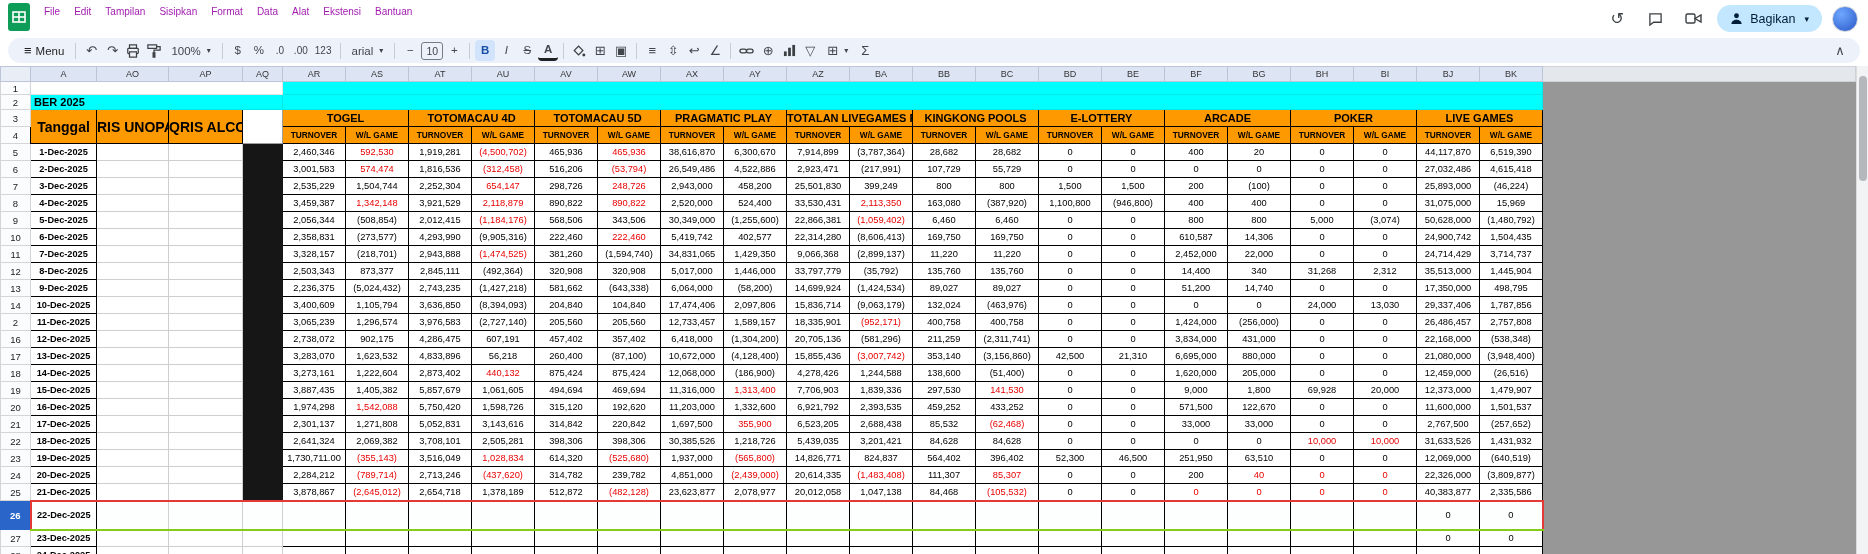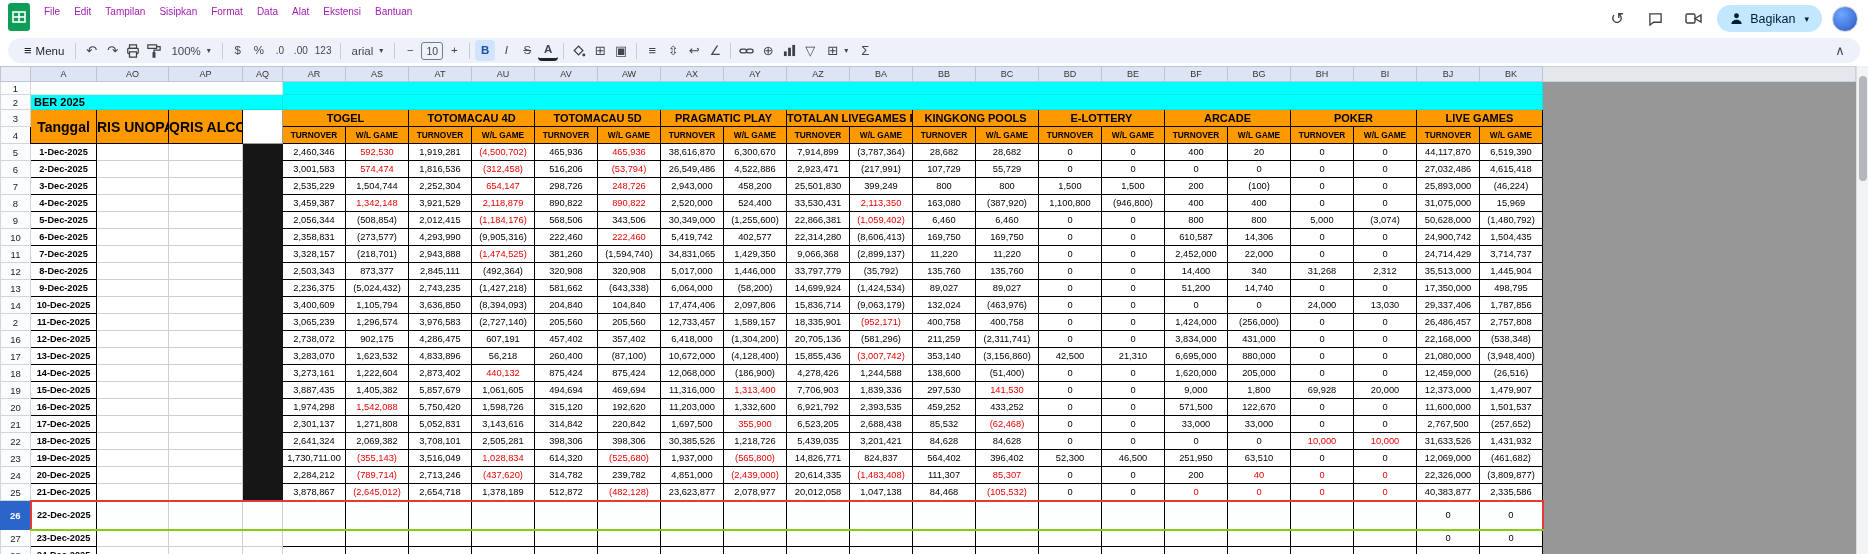--- a/index.html
+++ b/index.html
@@ -847,21 +847,21 @@
           <td class="c">824,837</td>
           <td class="c">564,402</td>
           <td class="c">396,402</td>
           <td class="c">52,300</td>
           <td class="c">46,500</td>
           <td class="c">251,950</td>
           <td class="c">63,510</td>
           <td class="c">0</td>
           <td class="c">0</td>
           <td class="c">12,069,000</td>
-          <td class="c lastc">(461,682)</td>
+          <td class="c lastc">(640,519)</td>
           <td class="ovf"></td>
         </tr>
         <tr style="height:17px">
           <td class="gut">24</td>
           <td class="c date">20-Dec-2025</td>
           <td class="pay"></td>
           <td class="pay"></td>
           <td class="blackcol"></td>
           <td class="c">2,284,212</td>
           <td class="c red">(789,714)</td>

